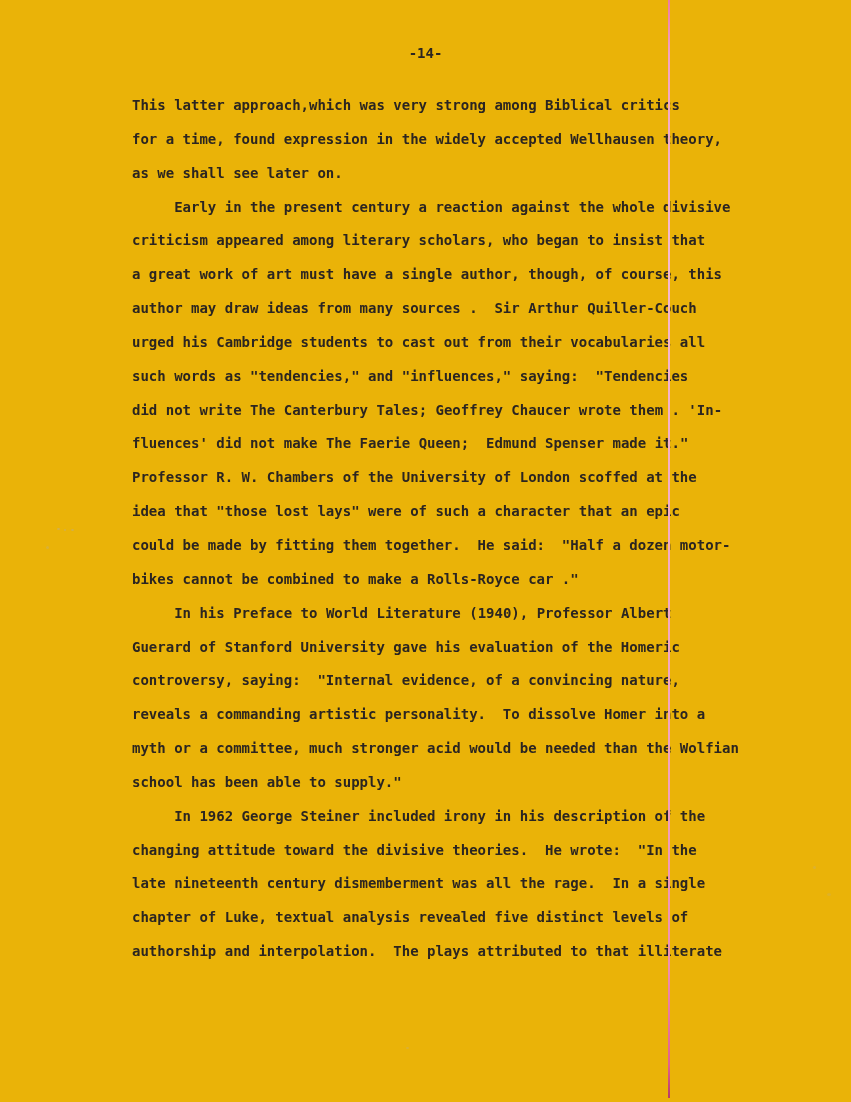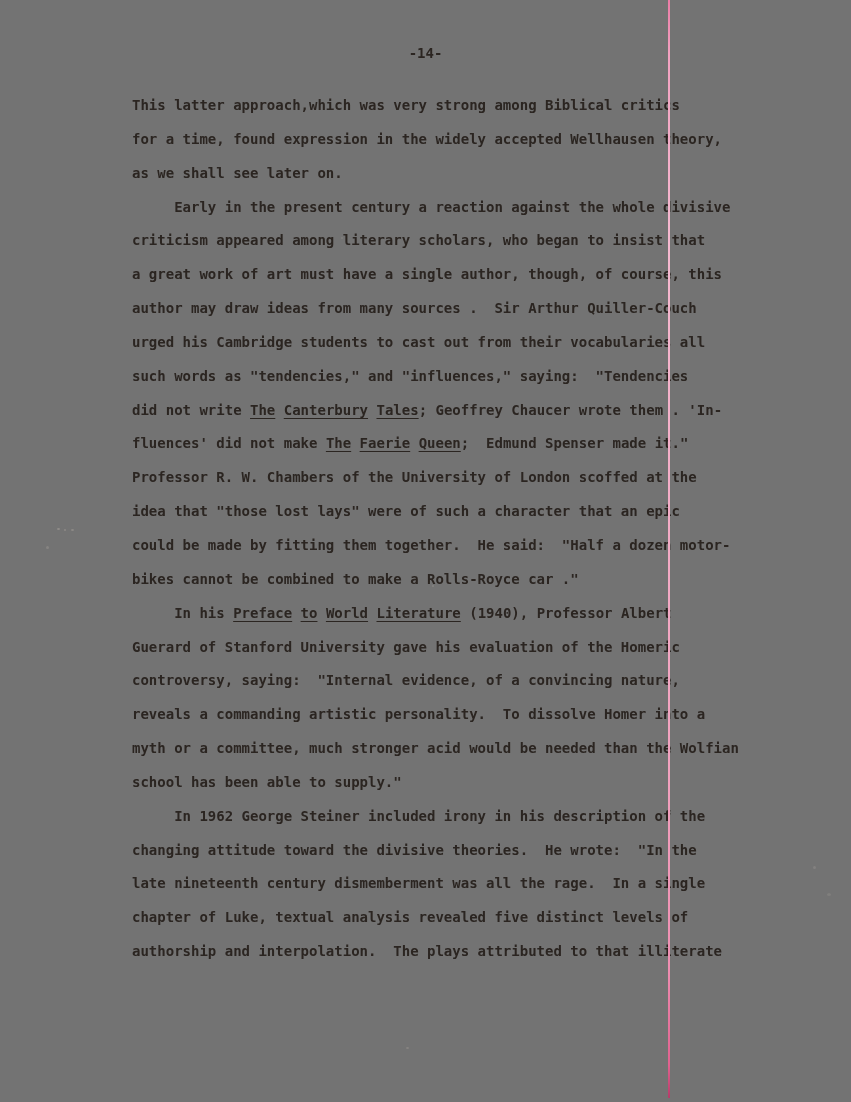--- a/index.html
+++ b/index.html
@@ -4,21 +4,21 @@
 <style>
   html, body {
     margin: 0;
     padding: 0;
     background: #fcfbf9;
   }
   .page {
     position: relative;
     width: 851px;
     height: 1102px;
-    background: #737373;
+    background: #eab308;
     overflow: hidden;
     font-family: "DejaVu Sans Mono", "Liberation Mono", monospace;
     font-weight: 700;
     color: #2b2521;
   }
   .page-number {
     position: absolute;
     top: 45px;
     left: 0;
     width: 100%;
@@ -33,21 +33,20 @@
     top: 89px;
     width: 660px;
     font-size: 14px;
     line-height: 33.85px;
     white-space: pre;
   }
   .text-line {
     height: 33.85px;
   }
   .u {
-    text-decoration: underline;
     text-underline-offset: 3px;
     text-decoration-thickness: 1.3px;
   }
   .margin-line {
     position: absolute;
     left: 668px;
     top: 0;
     width: 2px;
     height: 1098px;
     background: linear-gradient(180deg,

